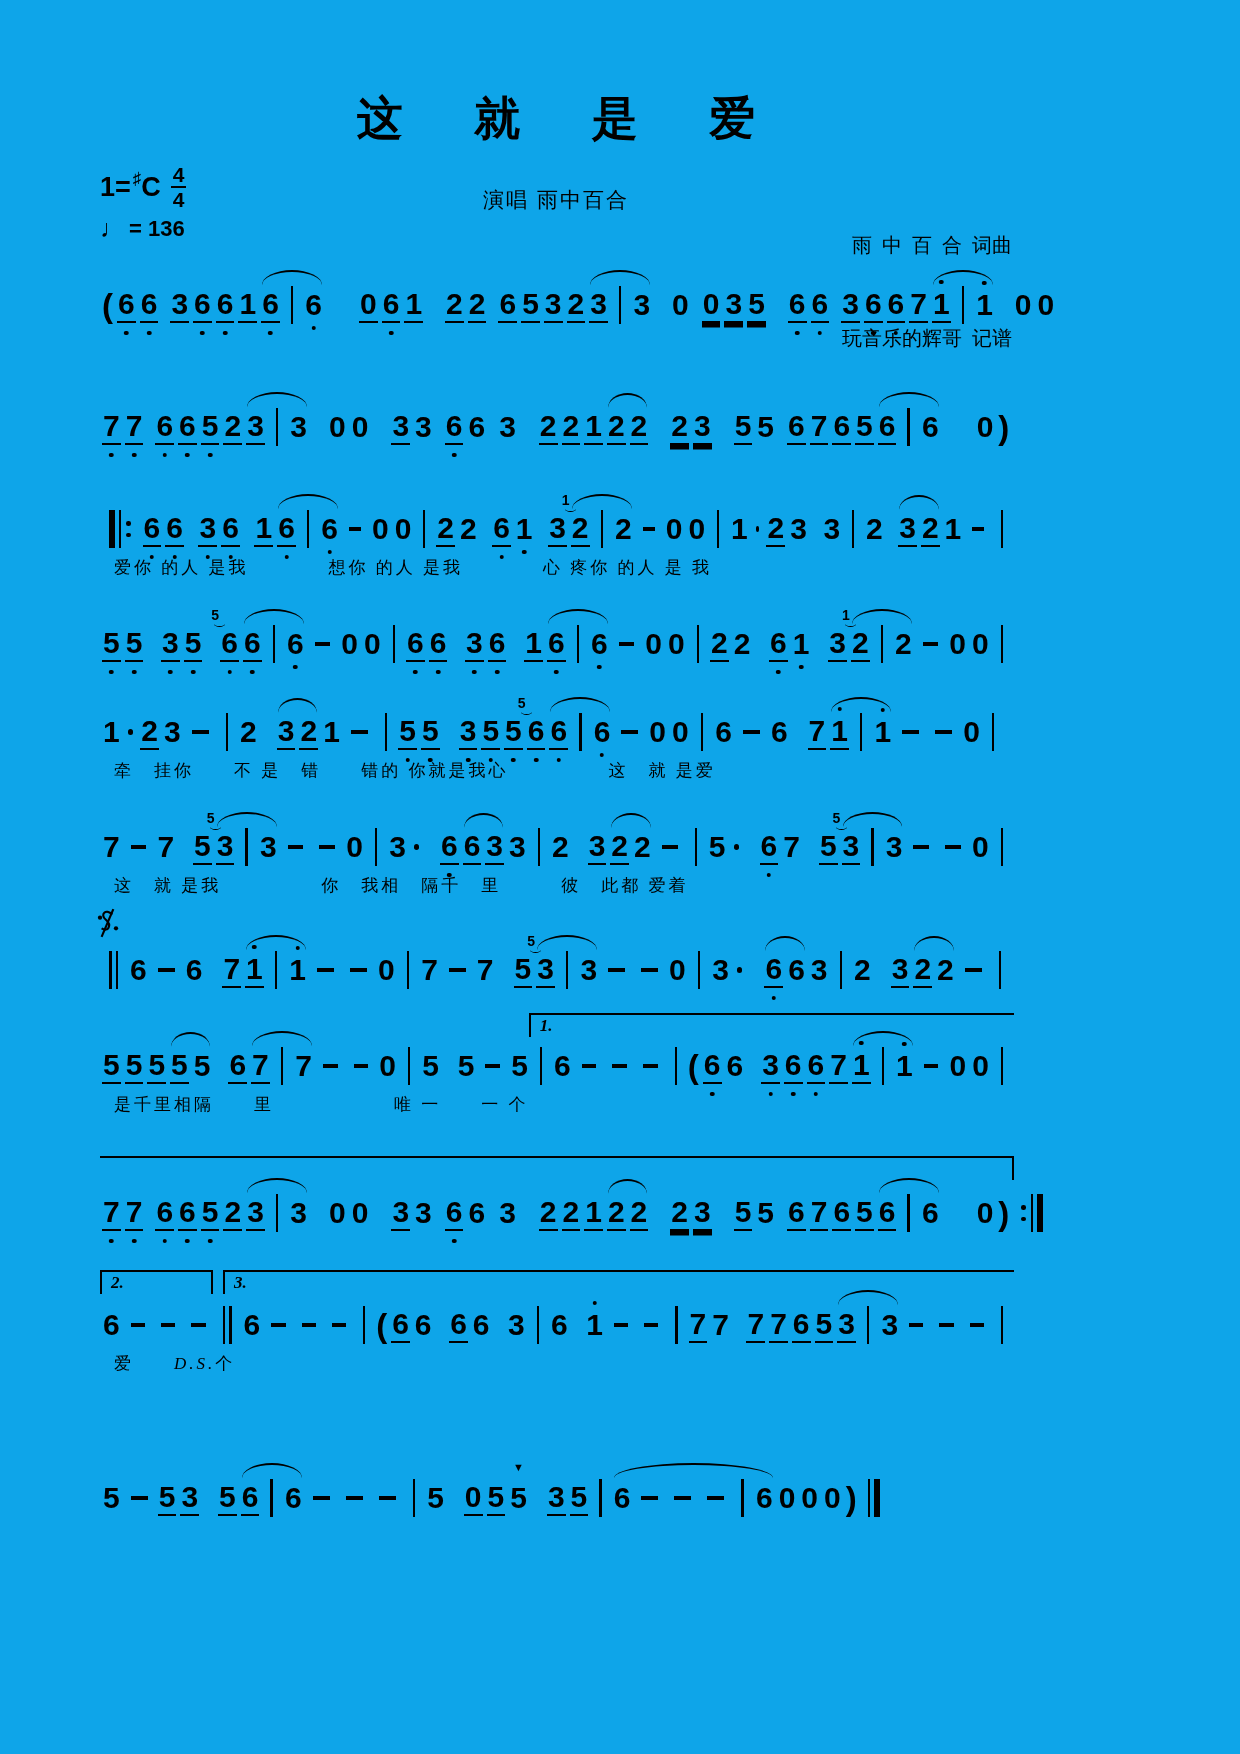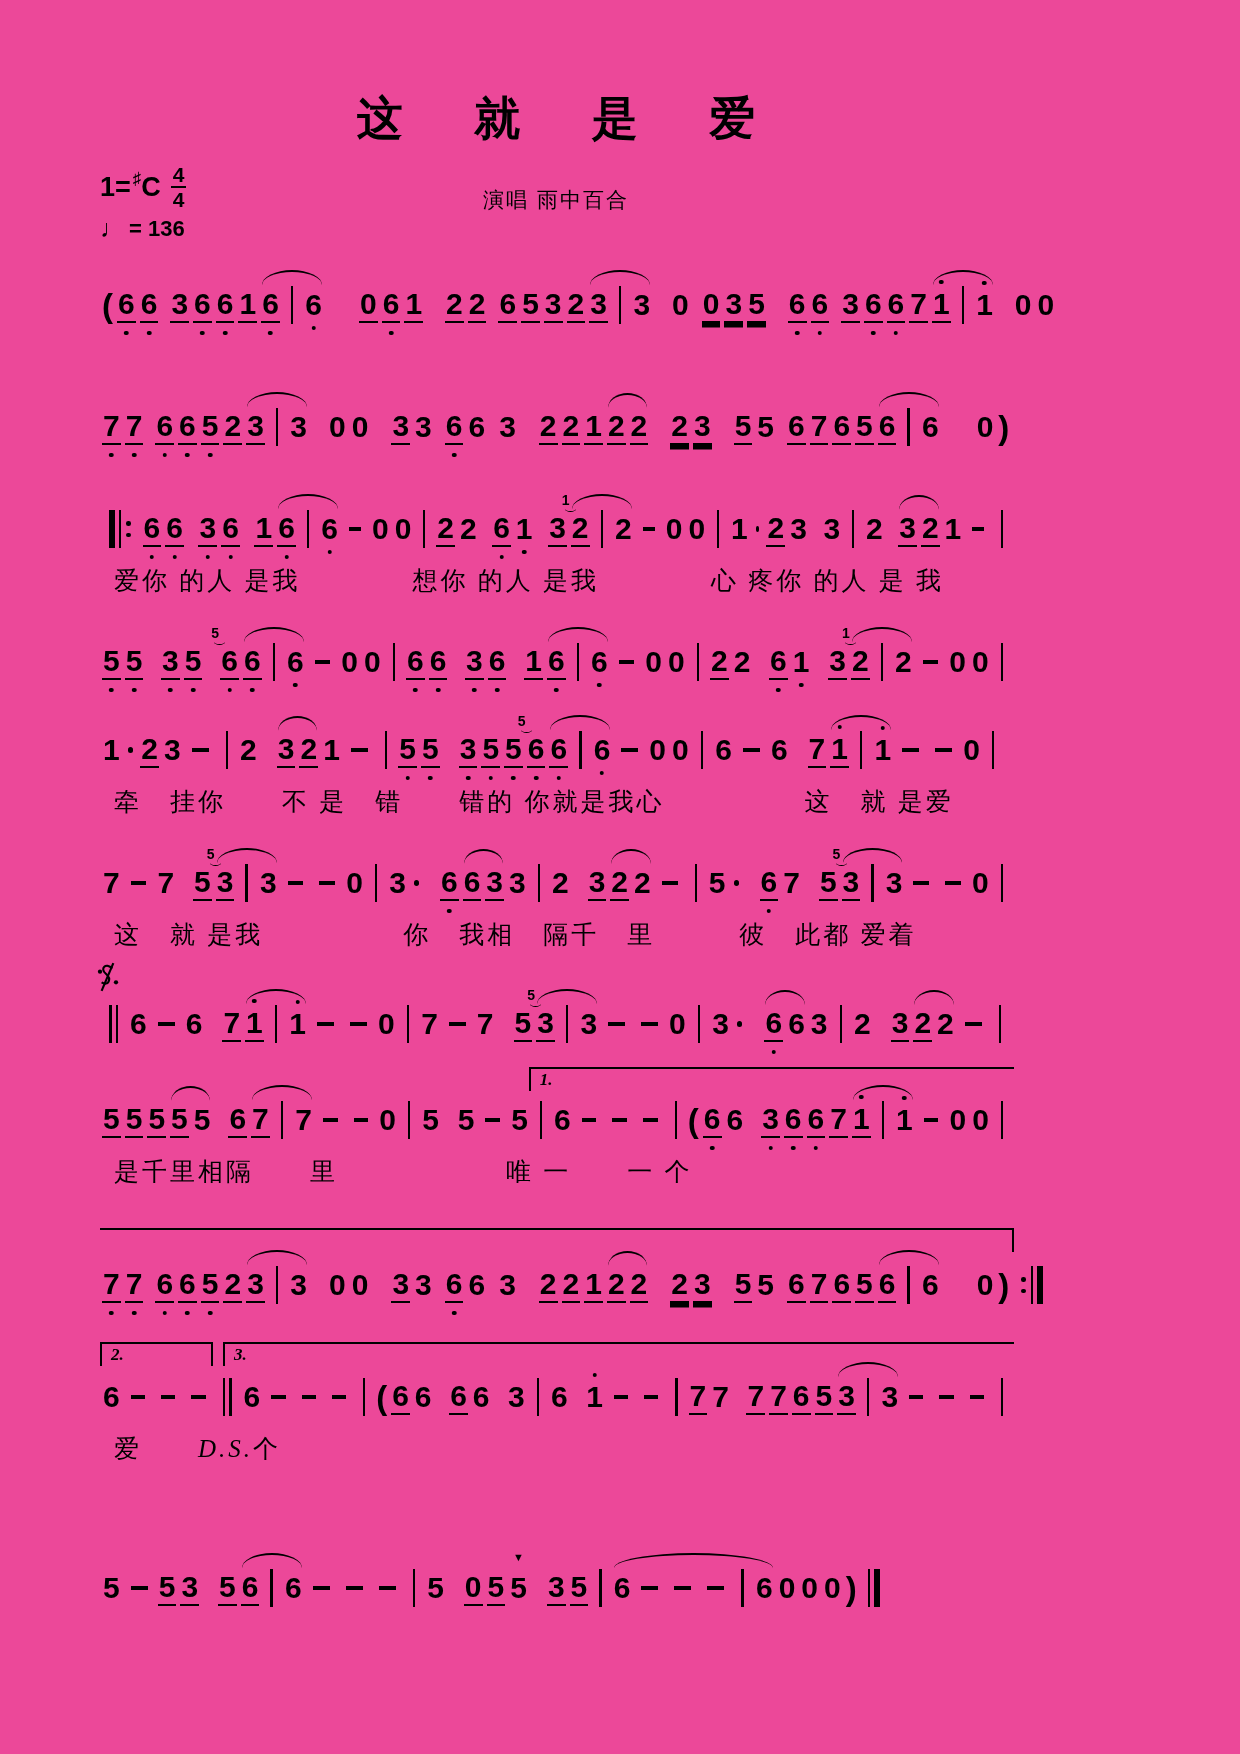--- a/index.html
+++ b/index.html
@@ -1,16 +1,16 @@
 <!DOCTYPE html>
 <html><head>
 <meta charset="utf-8">
 <style>
   html,body{margin:0;padding:0;background:#888;}
-  #page{width:1240px;height:1754px;background:#ec4899;color:#000;position:relative;
+  #page{width:1240px;height:1754px;background:#0ea5e9;color:#000;position:relative;
         font-family:"Liberation Sans",sans-serif;overflow:hidden;}
   #content{position:absolute;left:100px;top:0;width:912px;}
 
   
   .title{margin-top:88px;text-align:center;font-family:"Liberation Serif",serif;
          font-weight:bold;font-size:46px;letter-spacing:30px;text-indent:30px;white-space:pre;}
   .header{position:relative;height:96px;margin-top:10px;}
   .keyblock{position:absolute;left:0;top:4px;}
   .keyrow{display:flex;align-items:center;font-weight:bold;font-size:27px;}
   .sharp{font-size:17px;vertical-align:super;position:relative;top:-8px;margin-left:2px;}
@@ -49,22 +49,22 @@
   .barwrap{display:inline-flex;align-items:center;margin:0 7px;}
   .barwrap .bar{margin:0 2px;}
   .rdots{display:inline-flex;flex-direction:column;justify-content:center;gap:7px;margin:0 3px;}
   .rdots::before,.rdots::after{content:"";width:4.5px;height:4.5px;border-radius:50%;background:#000;}
   .dash{display:inline-block;width:17px;height:3.5px;background:#000;margin:0 8px;align-self:center;}
   .augdot{display:inline-block;width:5.5px;height:5.5px;background:#000;border-radius:50%;margin:0 5px;align-self:center;}
   .gap{display:inline-block;flex:0 1 15px;min-width:8px;}
   .paren{font-weight:bold;font-size:33px;margin:0 2px;line-height:1;}
 
   
-  .lyrics{font-family:"Liberation Serif",serif;font-size:25px;letter-spacing:3px;
-          margin-top:12px;white-space:pre;padding-left:14px;}
+  .lyrics{font-family:"Liberation Serif",serif;font-size:17px;letter-spacing:3px;
+          margin-top:4px;white-space:pre;padding-left:14px;}
   .ds{font-style:italic;font-weight:normal;font-family:"Liberation Serif",serif;}
 
   
   .volta{position:absolute;height:22px;border-top:2.5px solid #000;}
   .volta.vl{border-left:2.5px solid #000;}
   .volta.vr{border-right:2.5px solid #000;}
   .vnum{position:absolute;left:9px;top:1px;font-family:"Liberation Serif",serif;
         font-style:italic;font-weight:bold;font-size:17px;}
   .segno{position:absolute;top:-40px;left:-4px;}
 </style>
@@ -86,20 +86,24 @@
             <span class="ftop">4</span>
             <span class="fbot">4</span>
           </span>
         </div>
         <div class="temporow">
           <span class="qnote">♩</span>
             <span>= 136</span>
         </div>
       </div>
       <div class="singer">演唱 雨中百合</div>
+      <div class="credits">
+        <div>雨  中  百  合  词曲</div>
+        <div>玩音乐的辉哥  记谱</div>
+      </div>
     </div>
 
     <div class="sys" style="margin-top:26px;margin-bottom:76px">
       <div class="music">
           <span class="paren">(</span>
           <span class="note lo u1">
             <span class="ch">6</span>
           </span>
           <span class="note lo u1">
             <span class="ch">6</span>

